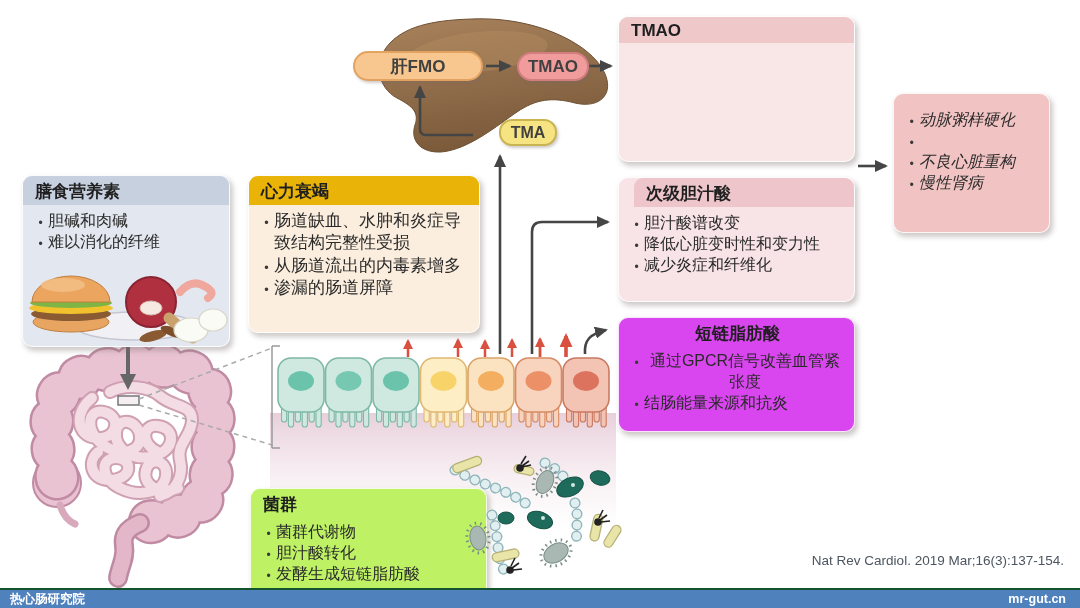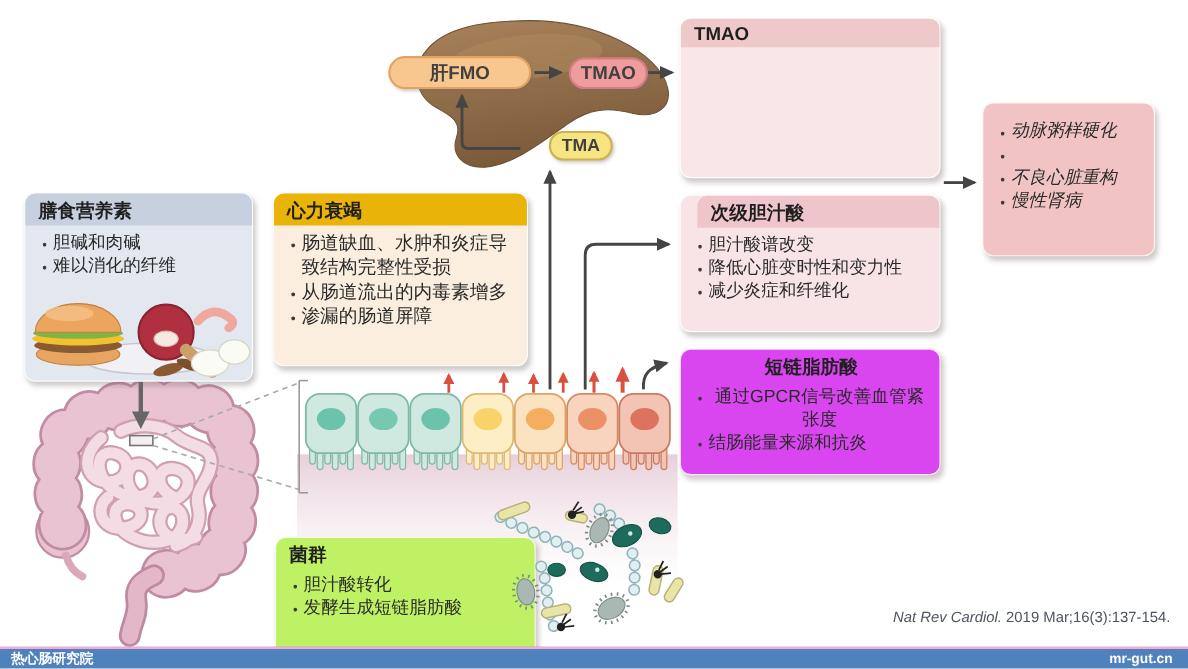--- a/index.html
+++ b/index.html
@@ -39,23 +39,23 @@
         box-shadow:1.5px 2px 3px rgba(120,105,105,.35);}
   .fmo{left:353px;top:51px;width:130px;height:30px;background:#f8c78f;border:2px solid #e3a360;font-size:17px;}
   .tmaoP{left:517px;top:52px;width:72px;height:29px;background:#f09c9c;border:2px solid #d47d80;font-size:17px;}
   .tmaP{left:499px;top:119px;width:58px;height:27px;background:#f6e382;border:2px solid #c9b451;font-size:16px;border-radius:13px;}
 
   
   .foodwrap{position:absolute;left:0;bottom:2px;width:100%;height:92px;}
 
   
   .citation{position:absolute;right:16px;top:553px;z-index:2;font-size:13.5px;color:#4c5560;}
-  .citation .j{font-style:italic;text-align:right;}
+  .citation .j{text-align:right;}
   .footer{position:absolute;left:0;bottom:0;width:100%;height:20px;z-index:4;background:#4f81bd;
-          border-top:2px solid #f9a8d4;box-sizing:border-box;display:flex;justify-content:space-between;
+          border-top:2px solid #14532d;box-sizing:border-box;display:flex;justify-content:space-between;
           align-items:center;padding:0 14px 0 10px;color:#fff;font-weight:bold;font-size:12.5px;}
 
   
   .chainU{fill:none;stroke:#8fb5ba;stroke-width:11;stroke-dasharray:0.1 11;stroke-linecap:round;}
   .chainO{fill:none;stroke:#e2eff1;stroke-width:8.2;stroke-dasharray:0.1 11;stroke-linecap:round;}
   .spike{fill:none;stroke:#7a8d86;stroke-width:3;stroke-dasharray:1.5 4;}
 </style>
 </head>
 <body>
 
@@ -315,20 +315,24 @@
           <span>慢性肾病</span>
         </li>
     </ul>
   </div>
 
   <div class="box micB">
     <div class="hdr">菌群</div>
     <ul>
       <li>
           <span class="dot"></span>
+          <span>菌群代谢物</span>
+        </li>
+      <li>
+          <span class="dot"></span>
           <span>胆汁酸转化</span>
         </li>
       <li>
           <span class="dot"></span>
           <span>发酵生成短链脂肪酸</span>
         </li>
     </ul>
   </div>
 
   <div class="pill fmo">肝FMO</div>

